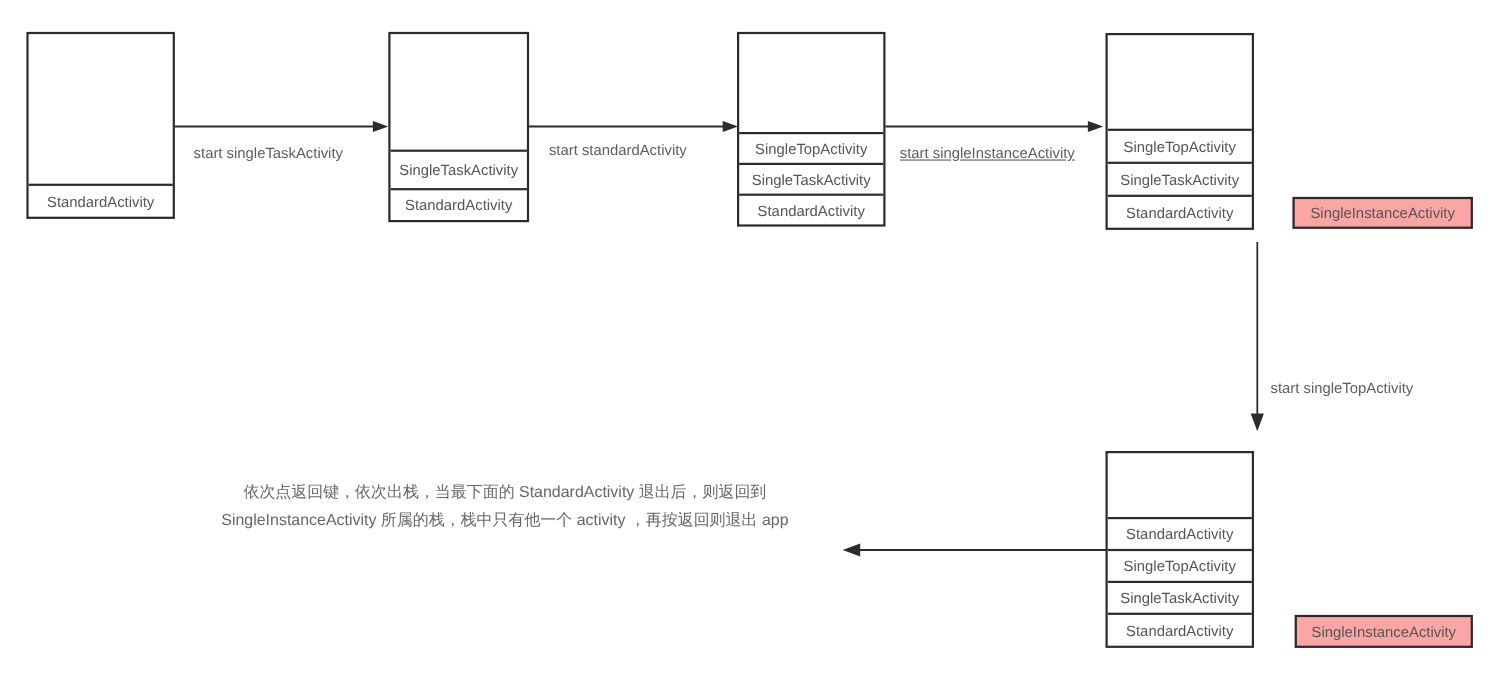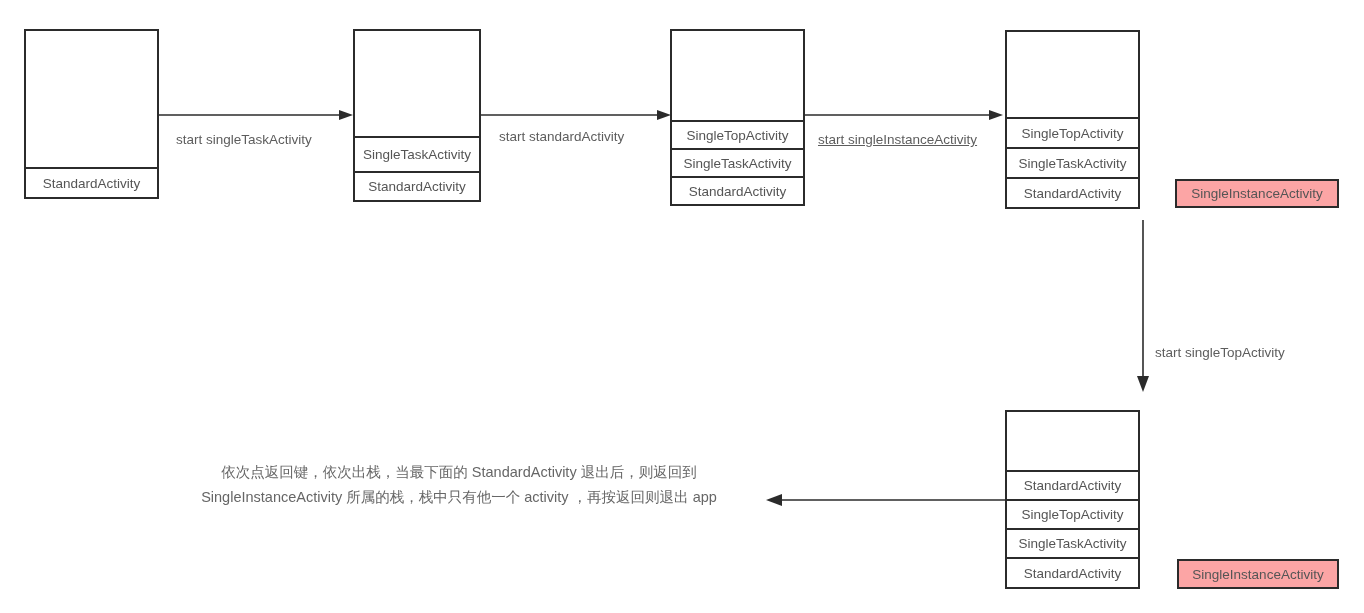--- a/index.html
+++ b/index.html
@@ -146,15 +146,15 @@
     <div class="frame" style="height:30px;">StandardActivity</div>
   </div>
 
   <div class="single-box" style="left:1177px; top:559px; width:162px; height:30px;">SingleInstanceActivity</div>
 
   <svg class="arrow-svg" style="left:766px; top:490px;" width="240" height="20" viewBox="0 0 240 20">
     <line x1="14" y1="10" x2="240" y2="10" stroke="#2b2b2b" stroke-width="1.6"></line>
     <polygon points="0,10 16,4 16,16" fill="#2b2b2b"></polygon>
   </svg>
 
-  <div class="caption" style="left:178px; top:460px; width:562px;">依次点返回键，依次出栈，当最下面的 StandardActivity 退出后，则返回到 SingleInstanceActivity 所属的栈，栈中只有他一个 activity ，再按返回则退出 app</div>
+  <div class="caption" style="left:178px; top:436px; width:562px;">依次点返回键，依次出栈，当最下面的 StandardActivity 退出后，则返回到 SingleInstanceActivity 所属的栈，栈中只有他一个 activity ，再按返回则退出 app</div>
 
 </div>
 
 </body></html>

